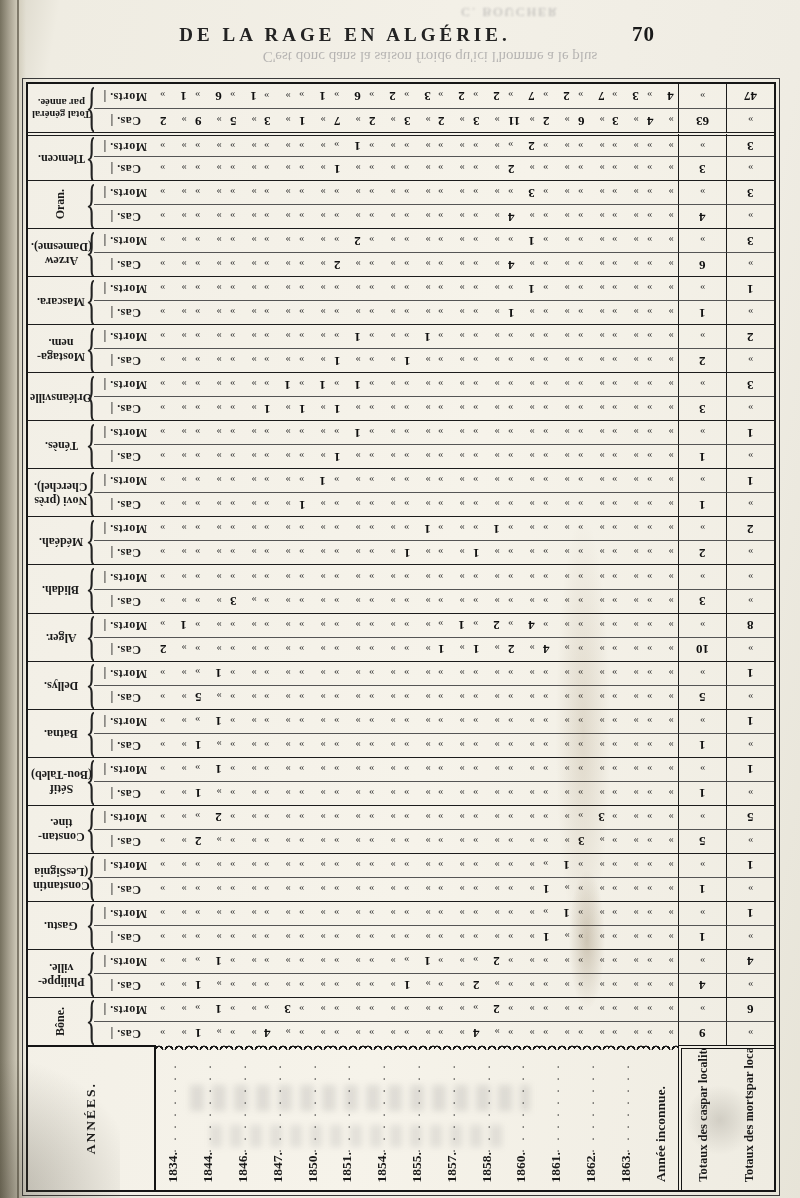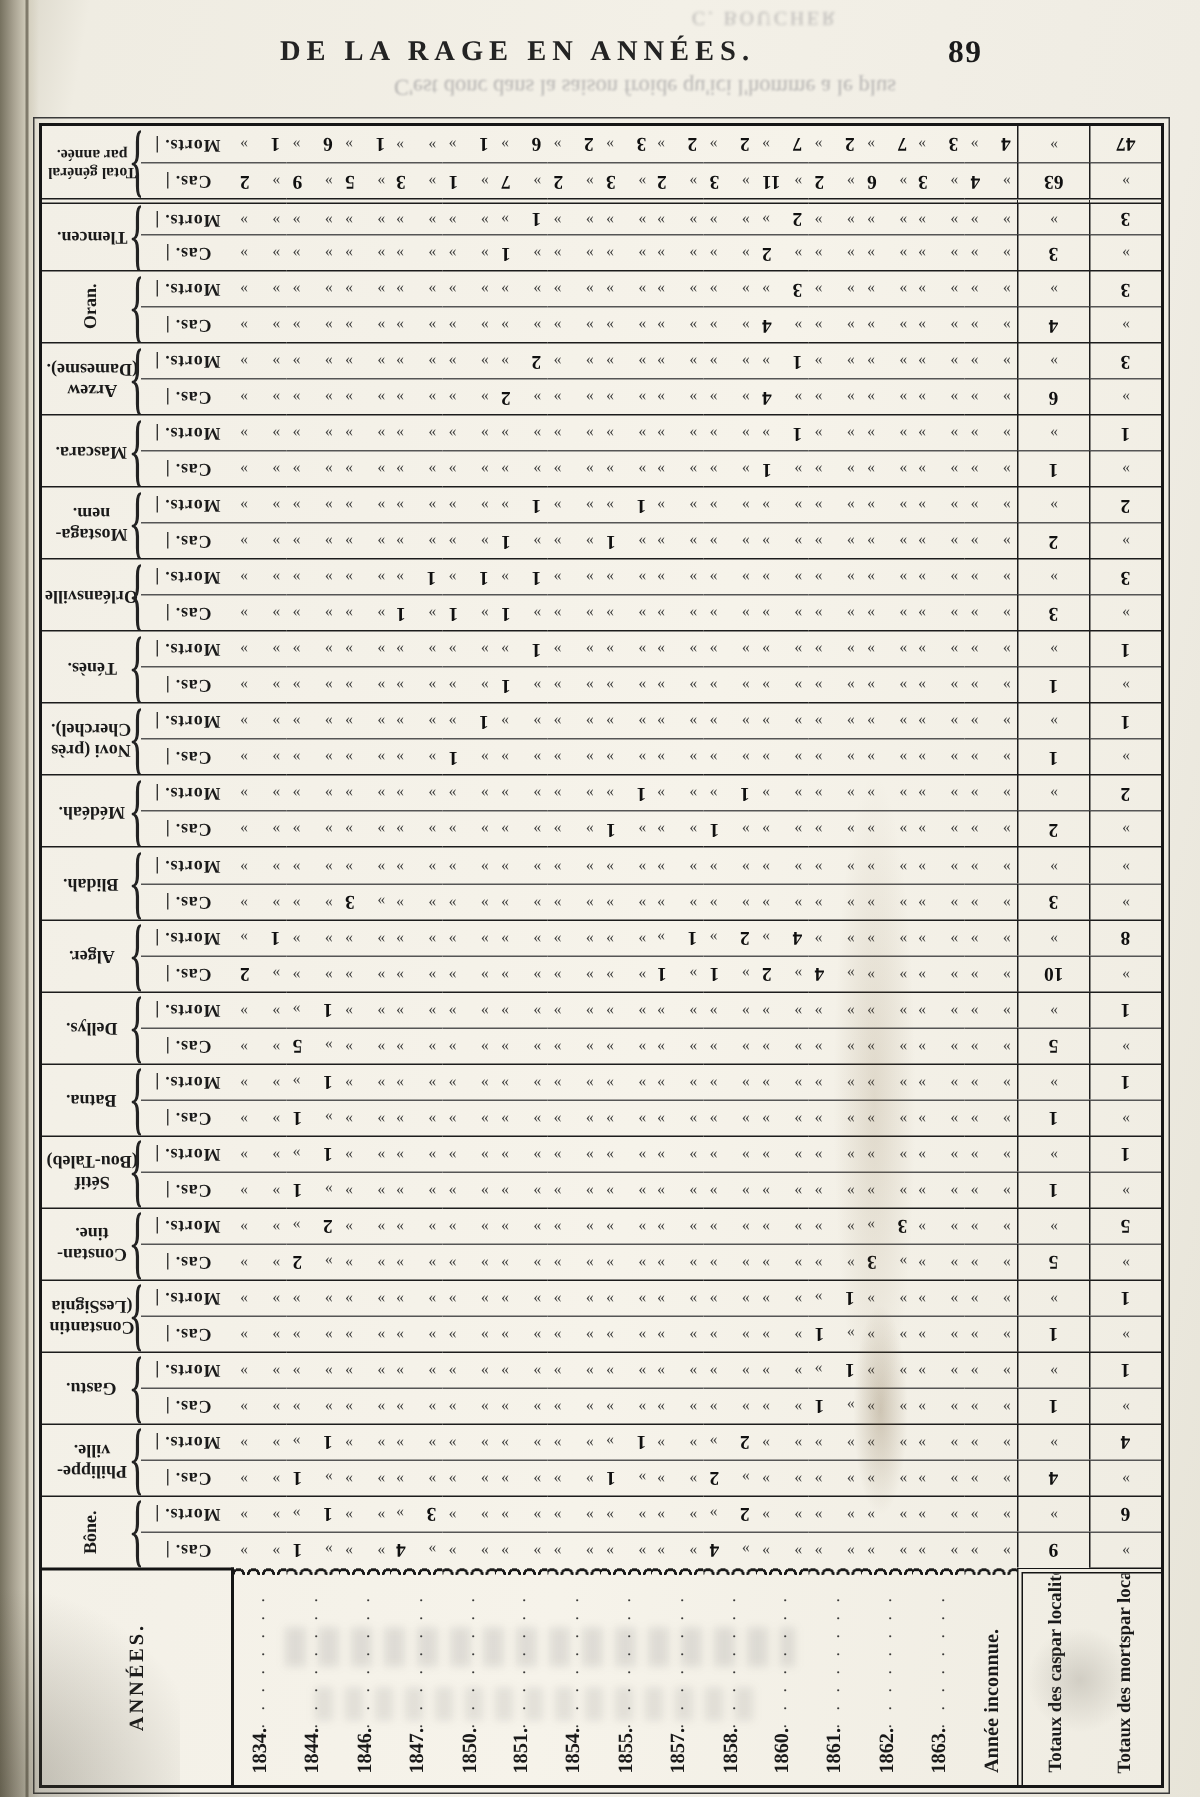--- a/index.html
+++ b/index.html
@@ -83,22 +83,22 @@
   .tlab-first{border-left:4px double #141414;}
   .tlab .vert{display:flex;}
   .tlab .tl{font-size:12.5px;font-weight:bold;white-space:nowrap;line-height:1.4;}
 </style>
 </head>
 <body>
 
 <div class="spine"></div>
 <div class="spine-line"></div>
 <div class="ghost-top">C. BOUCHER</div>
-<div class="page-header">DE LA RAGE EN ANNÉES.</div>
-<div class="page-number">89</div>
+<div class="page-header">DE LA RAGE EN ALGÉRIE.</div>
+<div class="page-number">70</div>
 <div class="ghost-under">C'est donc dans la saison froide qu'ici l'homme a le plus</div>
 
 <div class="table-frame">
   <div class="grid" id="grid">
       <div class="cell name-cell " style="grid-area: 1 / 1 / span 2;">
         <div class="name-inner flip small">
           <div class="nline">Total général</div>
           <div class="nline">par année.</div>
         </div>
         <span class="brace">{</span>

